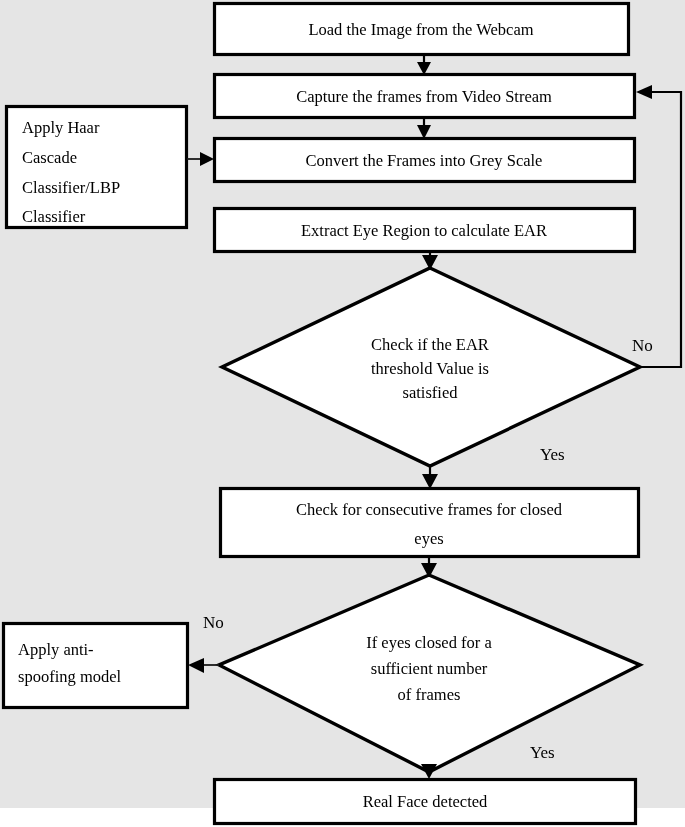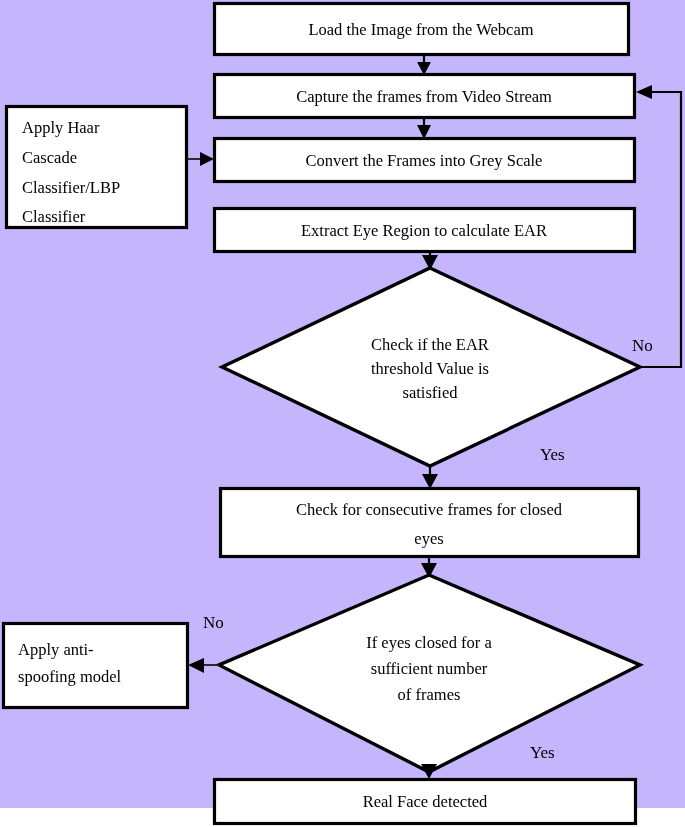--- a/index.html
+++ b/index.html
@@ -10,21 +10,21 @@
   body {
     width: 685px;
     height: 827px;
     overflow: hidden;
     font-family: "Liberation Serif", "DejaVu Serif", serif;
   }
   #flowchart-root {
     position: relative;
     width: 685px;
     height: 808px;
-    background: #c4b5fd;
+    background: #e5e5e5;
   }
   svg.chart-canvas {
     position: absolute;
     left: 0;
     top: 0;
     width: 685px;
     height: 827px;
     display: block;
   }
   .node-rect {

